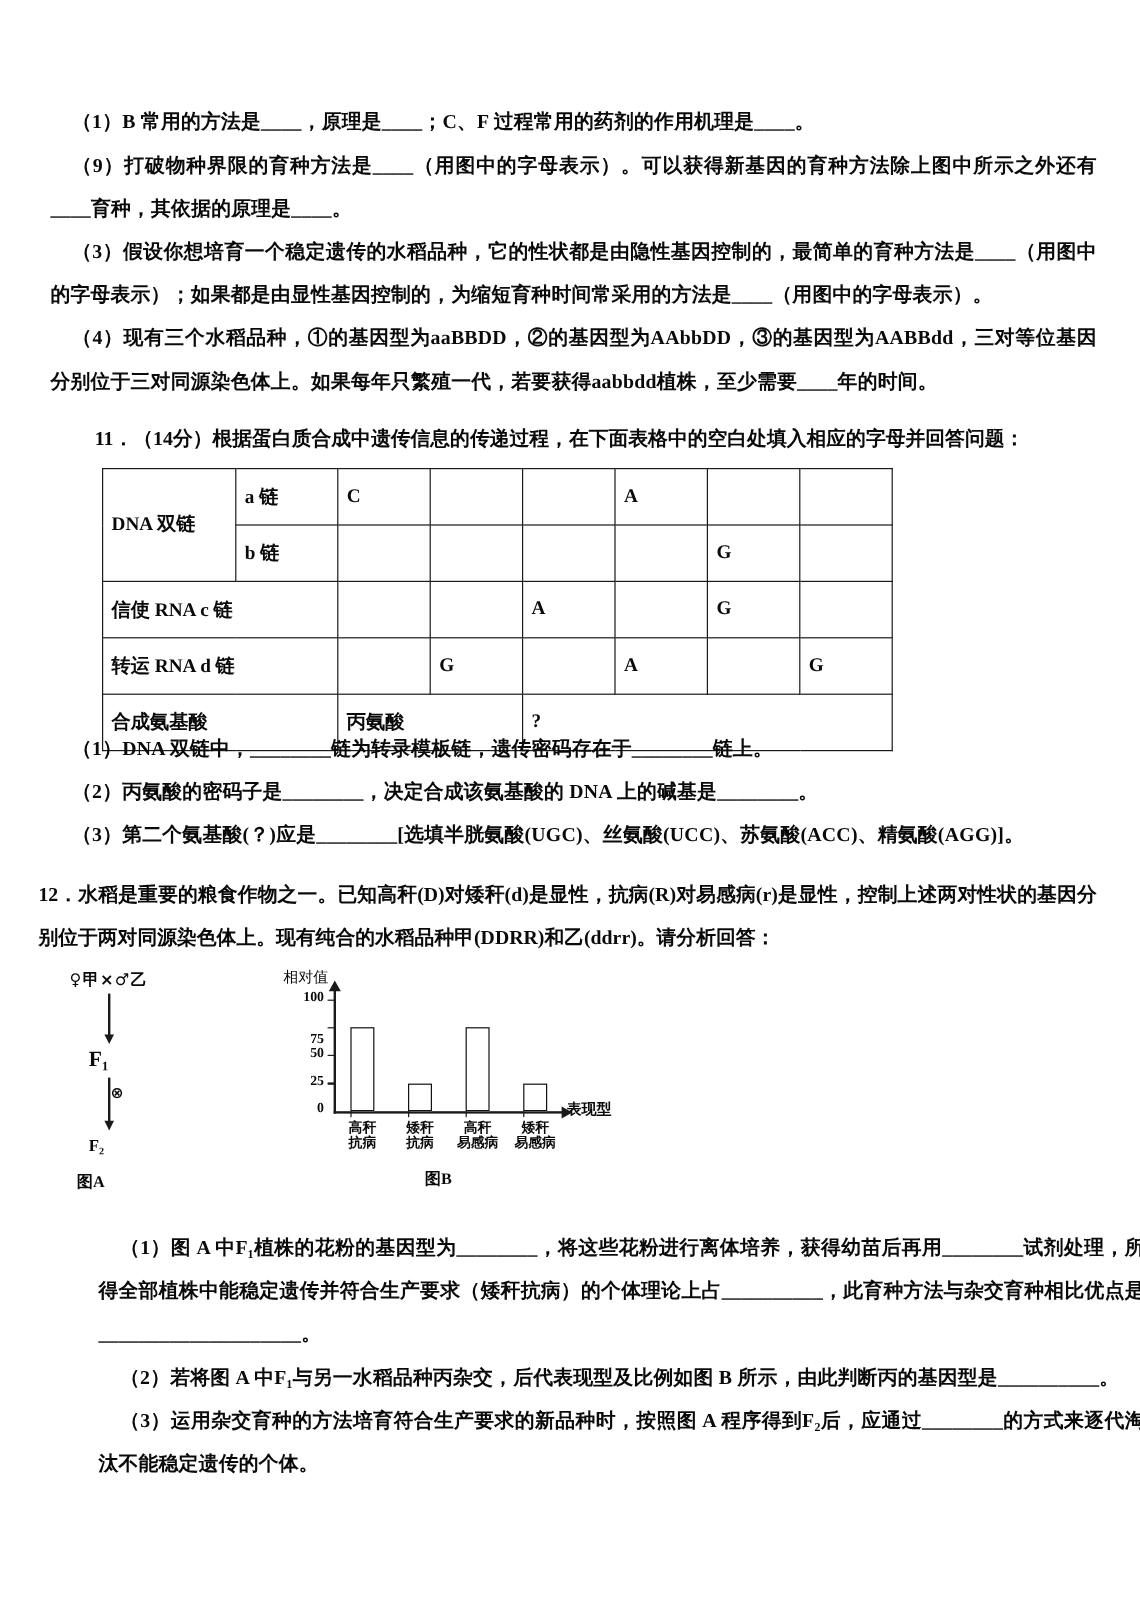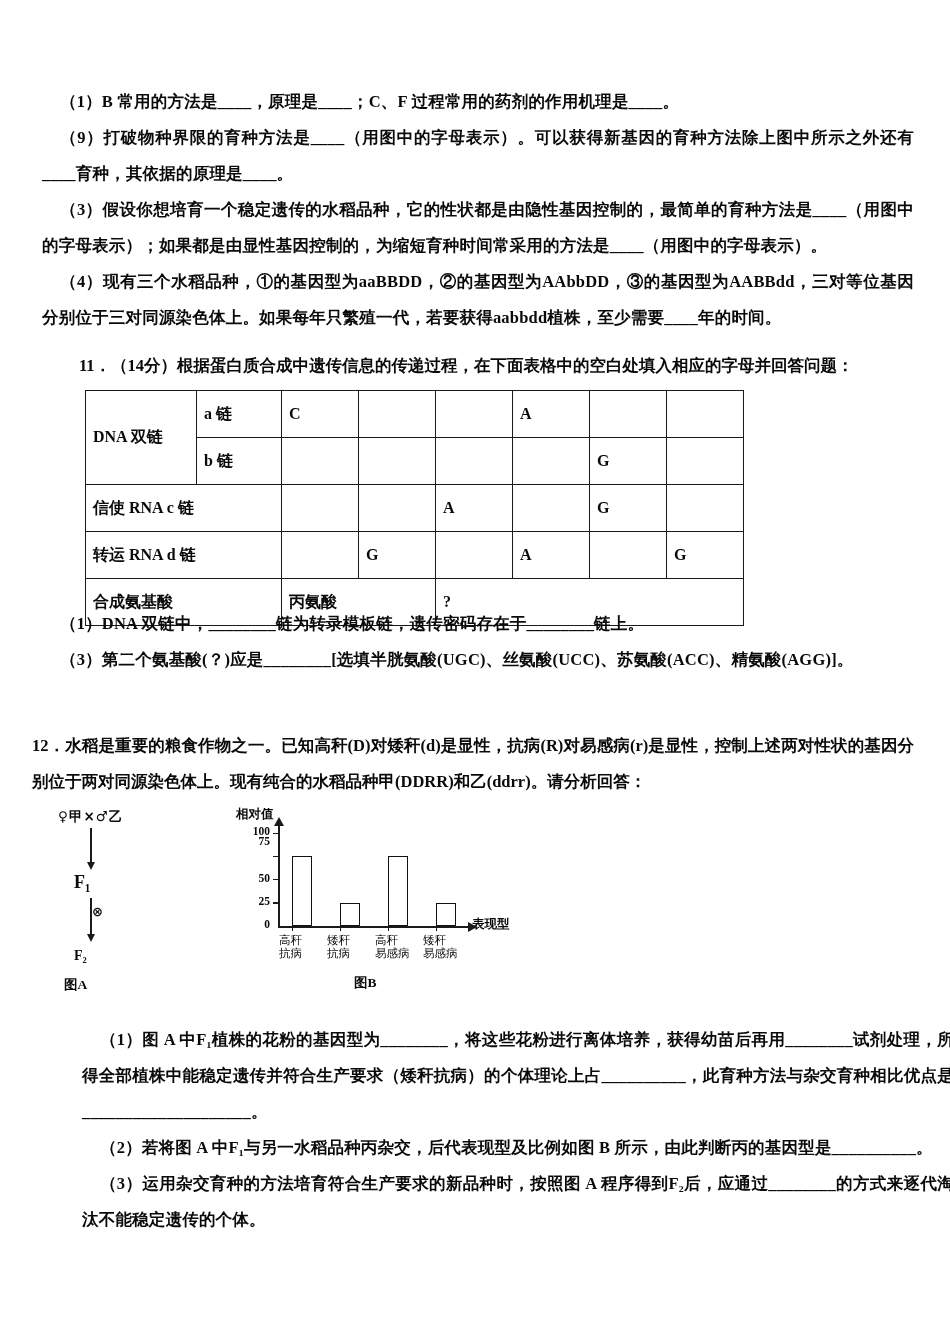--- a/index.html
+++ b/index.html
@@ -116,21 +116,21 @@
     width: 0; height: 0;
     border-left: 4.5px solid transparent;
     border-right: 4.5px solid transparent;
     border-top: 8px solid #1a1a1a;
   }
 
   
   #figB { position:absolute; left:232px; top:0px; width:300px; height:200px; }
   #figB .ylabel {
     position:absolute; left:4px; top:0px;
-    font-size: 12.5px; font-weight:700;
+    font-size: 12.5px; font-weight:400;
   }
   #figB .xlabel {
     position:absolute; left:240px; top:110px;
     font-size: 12.5px; font-weight:700;
   }
   #figB .capB {
     position:absolute; left:122px; top:168px;
     font-size: 13.5px; font-weight:700;
   }
   #figB .axis-y {
@@ -164,21 +164,22 @@
   }
   #figB .bar {
     position:absolute;
     border:1.6px solid #111;
     background:#ffffff;
     box-sizing: border-box;
   }
   #figB .catlabel {
     position:absolute;
     font-size:11.5px;
-    font-weight:400;
+    font-weight:700;
+    text-align:center;
     line-height:13px;
     width:46px;
   }
 
   
   #q12-subs { position:absolute; left:0; top:1022px; width:950px;padding-left:40px; }
 </style>
 </head>
 <body>
 
@@ -239,20 +240,21 @@
             <td class="amino-val" colspan="2">丙氨酸</td>
             <td class="amino-q" colspan="4">?</td>
           </tr>
         </tbody>
       </table>
     </div>
   </div>
 
   <div id="q11-subs">
     <p class="para indent">（1）DNA 双链中，________链为转录模板链，遗传密码存在于________链上。</p>
+    <p class="para indent">（2）丙氨酸的密码子是________，决定合成该氨基酸的 DNA 上的碱基是________。</p>
     <p class="para indent">（3）第二个氨基酸(？)应是________[选填半胱氨酸(UGC)、丝氨酸(UCC)、苏氨酸(ACC)、精氨酸(AGG)]。</p>
   </div>
 
   <div id="q12-block">
     <p class="q-num">12．水稻是重要的粮食作物之一。已知高秆(D)对矮秆(d)是显性，抗病(R)对易感病(r)是显性，控制上述两对性状的基因分别位于两对同源染色体上。现有纯合的水稻品种甲(DDRR)和乙(ddrr)。请分析回答：</p>
   </div>
 
   <div id="figures">
 
     <div id="figA">
@@ -280,21 +282,21 @@
       <div class="axis-x"></div>
       <div class="axis-x-head"></div>
 
       <div id="ytick-layer">
           <div class="yticklabel" style="top: 112px; left: 2px; width: 36px;">0</div>
           <div class="ytick" style="top: 96.1182px;"></div>
           <div class="yticklabel" style="top: 88.8182px; left: 2px; width: 36px;">25</div>
           <div class="ytick" style="top: 72.9364px;"></div>
           <div class="yticklabel" style="top: 65.6364px; left: 2px; width: 36px;">50</div>
           <div class="ytick" style="top: 49.7545px;"></div>
-          <div class="yticklabel" style="top: 29px; left: 2px; width: 36px;">75</div>
+          <div class="yticklabel" style="top: 54px; left: 2px; width: 36px;">75</div>
           <div class="ytick" style="top: 26.5727px;"></div>
           <div class="yticklabel" style="top: 19.2727px; left: 2px; width: 36px;">100</div>
         </div>
       <div id="bar-layer">
           <div class="bar" style="left: 60px; top: 50.4545px; width: 20px; height: 69.5455px; background: rgb(255, 255, 255); border-color: rgb(17, 17, 17);"></div>
           <div class="bar" style="left: 108px; top: 96.8182px; width: 20px; height: 23.1818px; background: rgb(255, 255, 255); border-color: rgb(17, 17, 17);"></div>
           <div class="bar" style="left: 156px; top: 50.4545px; width: 20px; height: 69.5455px; background: rgb(255, 255, 255); border-color: rgb(17, 17, 17);"></div>
           <div class="bar" style="left: 204px; top: 96.8182px; width: 20px; height: 23.1818px; background: rgb(255, 255, 255); border-color: rgb(17, 17, 17);"></div>
         </div>
       <div id="catlabel-layer">

